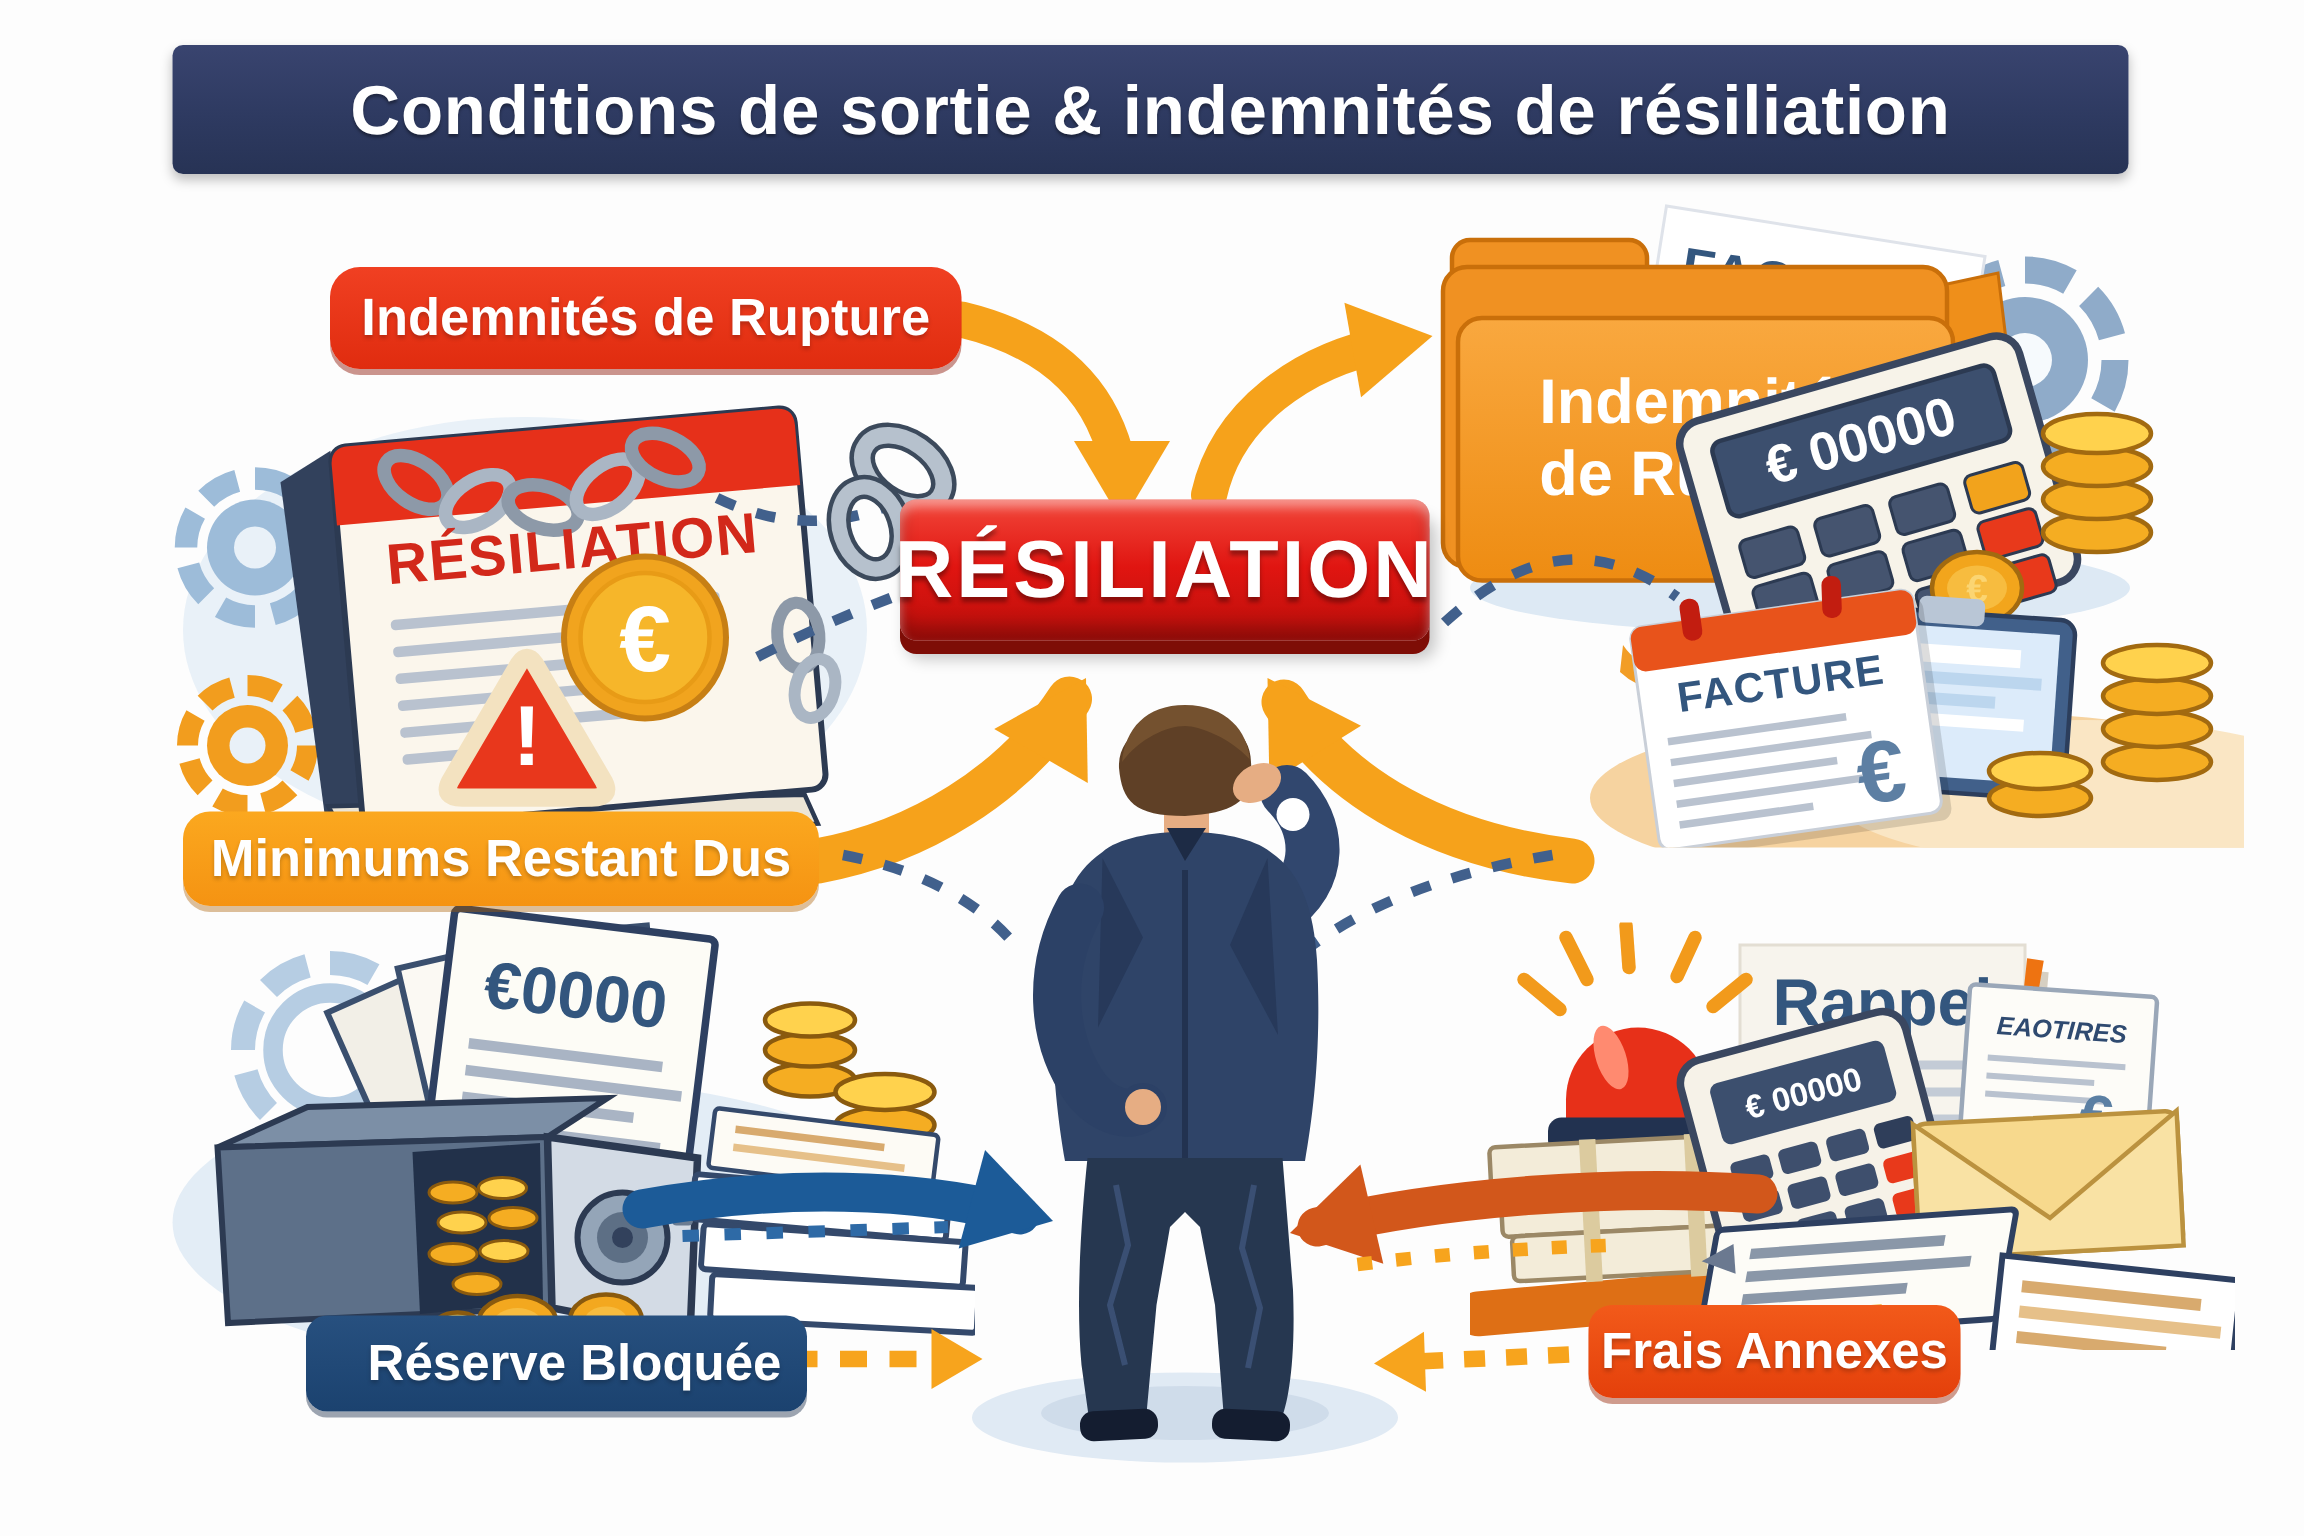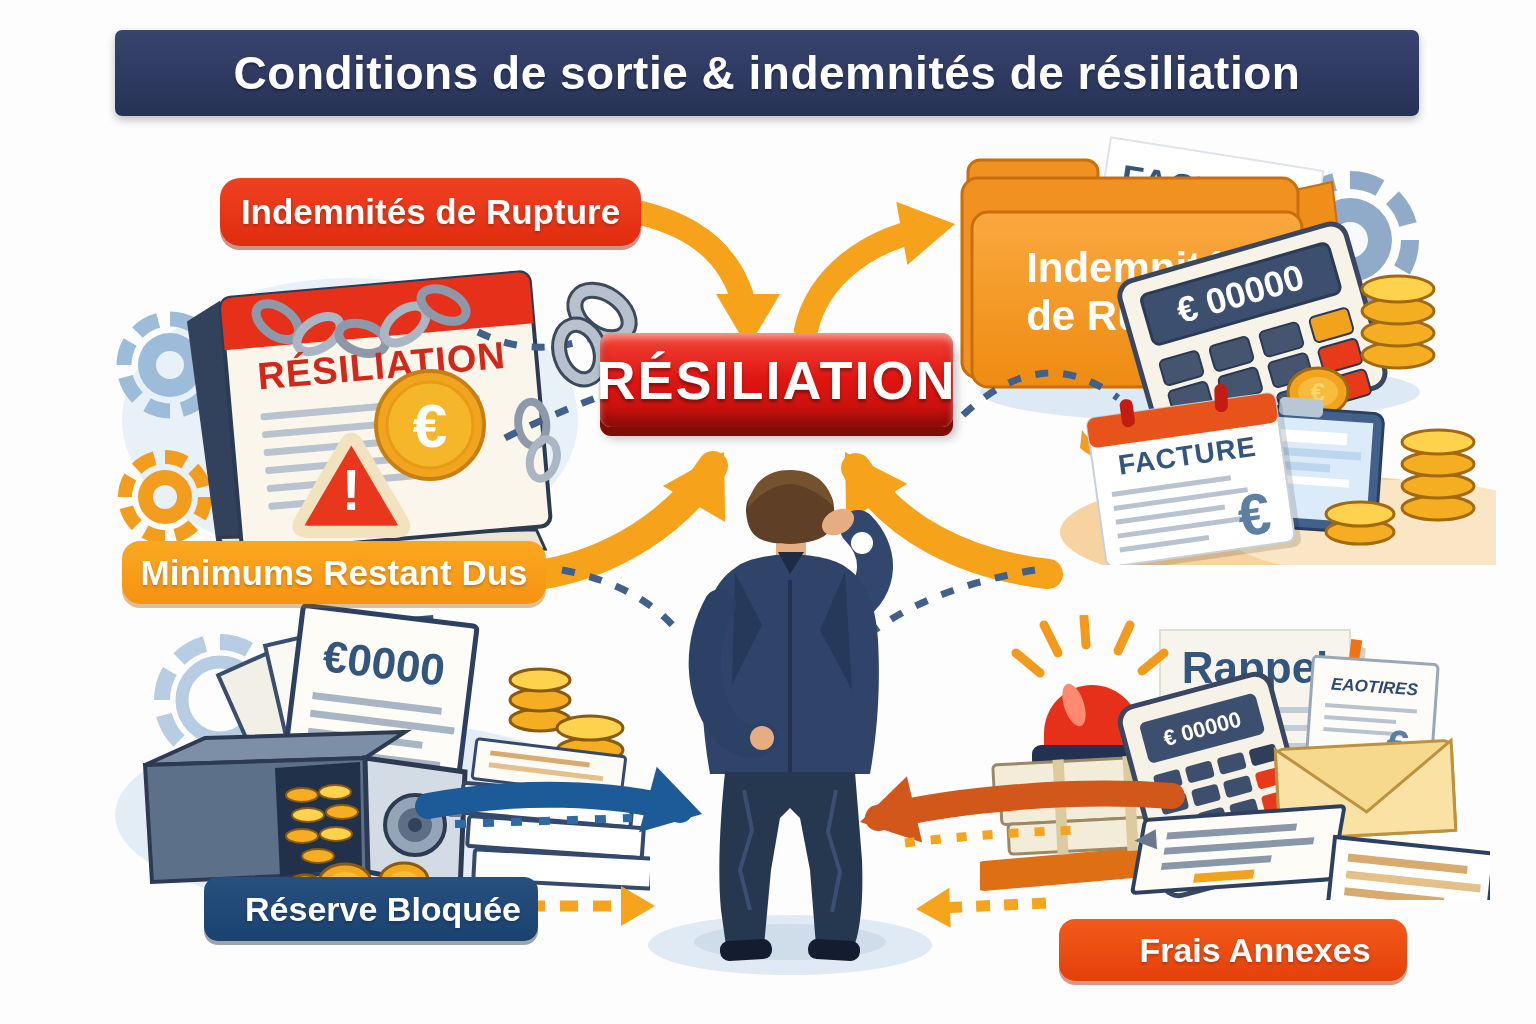--- a/index.html
+++ b/index.html
@@ -17,22 +17,22 @@
   .pill{display:flex;align-items:center;justify-content:center;color:#fff;font-weight:bold;
         text-shadow:0 2px 3px rgba(0,0,0,.22);}
   .lab-tl{left:220px;top:178px;width:421px;height:68px;border-radius:20px;font-size:35px;
           background:linear-gradient(180deg,#f04022,#e02c0f);box-shadow:0 4px 0 rgba(140,20,5,.45);}
   .lab-ml{left:122px;top:541px;width:424px;height:63px;border-radius:18px;font-size:35px;
           background:linear-gradient(180deg,#fba81f,#f59312);box-shadow:0 4px 0 rgba(170,95,5,.4);}
   .lab-bl{left:204px;top:877px;width:310px;height:64px;border-radius:14px;font-size:34px;
           background:linear-gradient(180deg,#27507f,#1b426f);box-shadow:0 4px 0 rgba(10,30,60,.4);padding-left:24px;}
   .lab-mr{left:1046px;top:546px;width:394px;height:58px;border-radius:16px;font-size:35px;
           background:linear-gradient(180deg,#fba21d,#f28c0e);box-shadow:0 4px 0 rgba(170,95,5,.4);}
-  .lab-br{left:1059px;top:919px;width:304px;height:62px;border-radius:16px;font-size:34px;
-          background:linear-gradient(180deg,#f25a1a,#e4400b);box-shadow:0 4px 0 rgba(150,35,5,.45);padding-left:44px;}
+  .lab-br{left:1059px;top:870px;width:248px;height:62px;border-radius:16px;font-size:34px;
+          background:linear-gradient(180deg,#f25a1a,#e4400b);box-shadow:0 4px 0 rgba(150,35,5,.45);}
   
   .banner{left:600px;top:333px;width:353px;height:94px;border-radius:11px;
           background:linear-gradient(180deg,#f2473a 0%,#e01511 48%,#bb0f0b 100%);
           display:flex;align-items:center;justify-content:center;
           box-shadow:0 9px 0 #7e0d06,4px 12px 10px rgba(0,0,0,.22),
                      inset 0 5px 7px rgba(255,255,255,.45),inset 0 -10px 12px rgba(0,0,0,.25);}
   .banner span{color:#fff;font-size:54px;font-weight:bold;letter-spacing:2px;
           text-shadow:0 3px 3px rgba(0,0,0,.35);}
   svg text{font-family:"Liberation Sans",sans-serif;}
 </style>

